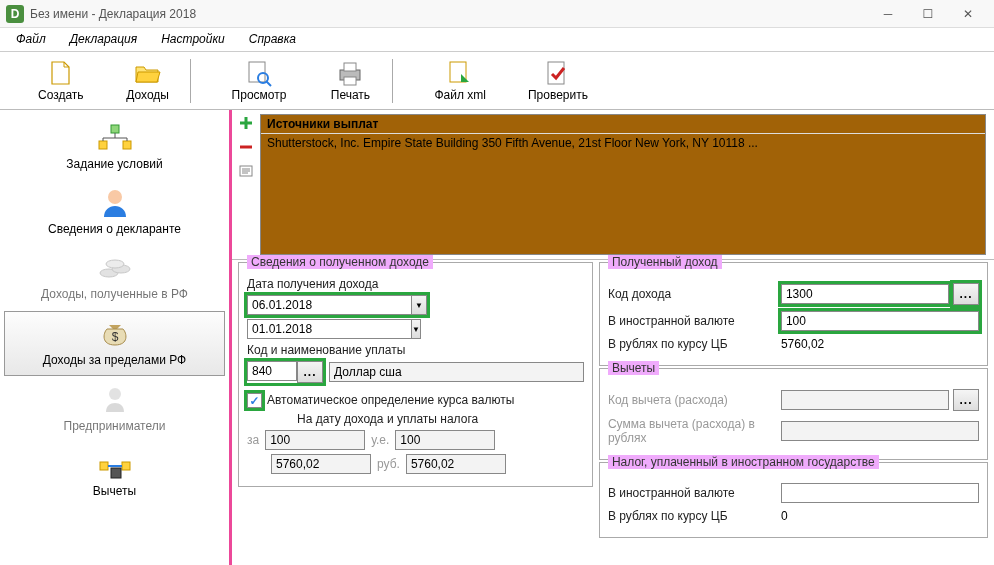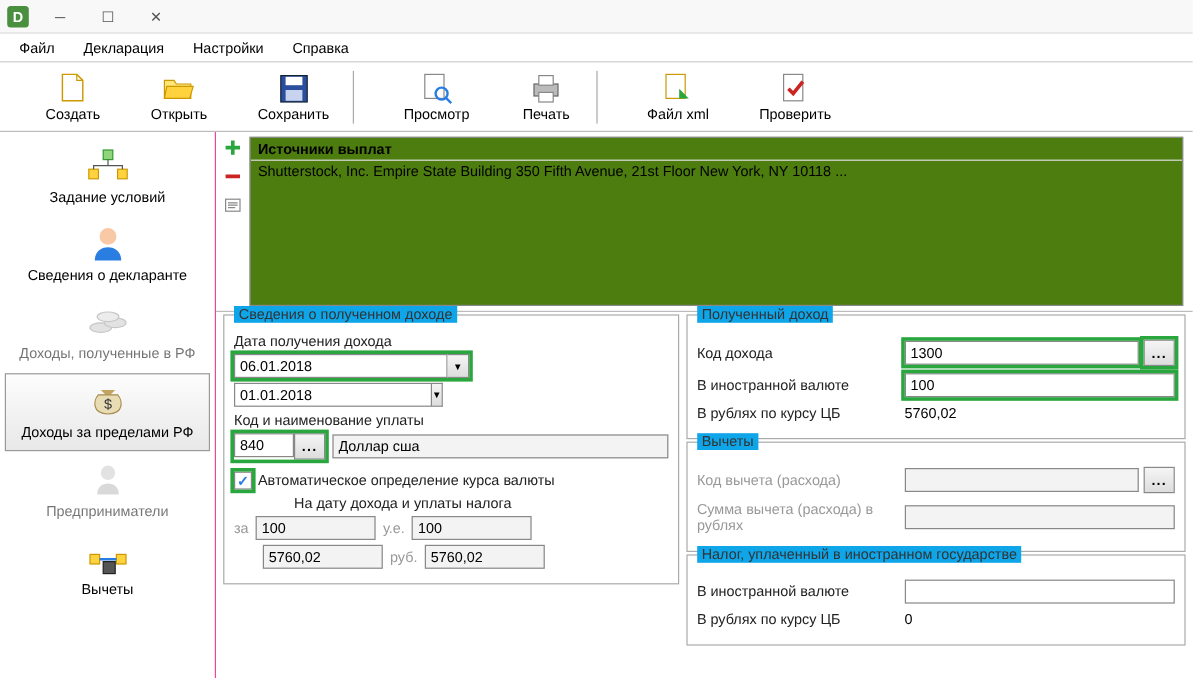--- a/index.html
+++ b/index.html
@@ -1,43 +1,43 @@
 <!DOCTYPE html>
 <html><head>
 <meta charset="utf-8">
 <style>
 * { box-sizing: border-box; margin: 0; padding: 0; }
 body { font-family: Tahoma, Arial, sans-serif; font-size: 12px; background: #fff; color: #000; width: 994px; height: 565px; overflow: hidden; }
 .titlebar { height: 28px; background: #f8f8f8; display: flex; align-items: center; padding: 0 6px; border-bottom: 1px solid #ddd; }
 .app-icon { width: 18px; height: 18px; background: #4a8f3f; border-radius: 3px; margin-right: 6px; display: flex; align-items: center; justify-content: center; color: #fff; font-weight: bold; font-size: 12px; }
 .title { color: #555; flex: 1; }
 .win-btn { width: 40px; height: 26px; display: flex; align-items: center; justify-content: center; color: #555; cursor: pointer; }
-.menubar { height: 24px; display: flex; align-items: flex-end; padding: 2px 6px; border-bottom: 1px solid #ccc; gap: 4px; }
+.menubar { height: 24px; display: flex; align-items: flex-start; padding: 2px 6px; border-bottom: 1px solid #ccc; gap: 4px; font-style: italic; }
 .menu-item { padding: 2px 10px; cursor: pointer; }
 .toolbar { height: 58px; display: flex; align-items: center; padding: 2px 12px; gap: 10px; border-bottom: 1px solid #bbb; }
 .tool-btn { display: flex; flex-direction: column; align-items: center; justify-content: flex-start; padding: 2px 6px; cursor: pointer; min-width: 56px; margin-left: 20px; }
 .tool-icon { width: 28px; height: 28px; display: flex; align-items: center; justify-content: center; }
 .tool-sep { width: 2px; height: 44px; border-left: 1px solid #aaa; border-right: 1px solid #fff; margin: 0 4px; }
 .main { display: flex; height: calc(100% - 110px); }
-.sidebar { width: 180px; border-right: 1px solid #ec4899; padding: 6px 2px; }
+.sidebar { width: 232px; border-right: 3px solid #ec4899; padding: 6px 2px; }
 .sb-item { display: flex; flex-direction: column; align-items: center; padding: 6px 0 8px; cursor: pointer; margin: 0 2px 2px; }
 .sb-item.disabled { opacity: 0.55; cursor: default; }
 .sb-item.selected { background: linear-gradient(#fdfdfd,#e8e8e8); border: 1px solid #999; }
 .sb-icon { width: 42px; height: 32px; display: flex; align-items: center; justify-content: center; margin-bottom: 3px; }
 .content { flex: 1; display: flex; flex-direction: column; }
 .sources-row { display: flex; height: 150px; border-bottom: 1px solid #bbb; }
 .list-tools { width: 28px; display: flex; flex-direction: column; align-items: center; padding-top: 4px; gap: 6px; }
 .lt-btn { width: 18px; height: 18px; cursor: pointer; display: flex; align-items: center; justify-content: center; }
-.sources-box { flex: 1; border: 1px solid #888; background: #4d7c0f; margin: 4px 8px 4px 0; overflow: auto; }
+.sources-box { flex: 1; border: 1px solid #888; background: #a16207; margin: 4px 8px 4px 0; overflow: auto; }
 .src-header { padding: 2px 6px; font-weight: bold; border-bottom: 1px solid #ddd; }
 .src-item { padding: 2px 6px; }
 .details-row { display: flex; flex: 1; gap: 2px; padding: 2px 4px; }
 .col { flex: 1; display: flex; flex-direction: column; gap: 2px; }
 .gbox { border: 1px solid #aaa; margin: 0 2px; position: relative; padding: 14px 8px 8px; }
-.gbox > legend, .gbox-title { position: absolute; top: -8px; left: 8px; background: #0ea5e9; padding: 0 4px; color: #333; }
+.gbox > legend, .gbox-title { position: absolute; top: -8px; left: 8px; background: #f0abfc; padding: 0 4px; color: #333; }
 .frow { display: flex; align-items: center; gap: 6px; margin: 4px 0; }
 .lbl { color: #222; }
 .lbl.dis { color: #999; }
 input[type=text] { height: 20px; padding: 1px 4px; border: 1px solid #888; font-family: inherit; font-size: 12px; background: #fff; }
 input[type=text][readonly] { background: #f3f3f3; }
 .hl { outline: 3px solid #2aa63f; }
 .dd { display: flex; }
 .dd input { flex: 1; }
 .dd-btn { width: 18px; height: 20px; border: 1px solid #888; border-left: none; background: linear-gradient(#f5f5f5,#ddd); display: flex; align-items: center; justify-content: center; font-size: 8px; cursor: pointer; }
 .dots-btn { width: 26px; height: 22px; border: 1px solid #888; background: linear-gradient(#f5f5f5,#ddd); display: flex; align-items: center; justify-content: center; cursor: pointer; font-weight: bold; letter-spacing: 1px; }
@@ -45,20 +45,21 @@
 .chk-box { width: 15px; height: 15px; border: 1px solid #888; background: #fff; display: flex; align-items: center; justify-content: center; color: #2a7de1; font-size: 12px; font-weight: bold; }
 .right-field { display: flex; align-items: center; justify-content: space-between; gap: 23px; margin: 6px 0; }
 .right-field .lbl { flex: 0 0 150px; }
 .right-field .val-wrap { flex: 1; display: flex; gap: 4px; align-items: center; }
 </style>
 </head>
 <body>
 
 <div class="titlebar">
   <div class="app-icon">D</div>
+  <div class="title">Без имени - Декларация 2018</div>
   <div class="win-btn">─</div>
   <div class="win-btn">☐</div>
   <div class="win-btn">✕</div>
 </div>
 
 <div class="menubar">
   <div class="menu-item">Файл</div>
   <div class="menu-item">Декларация</div>
   <div class="menu-item">Настройки</div>
   <div class="menu-item">Справка</div>
@@ -74,31 +75,21 @@
       </div>
     <span>Создать</span>
   </div>
   <div class="tool-btn">
     <div class="tool-icon">
         <svg width="28" height="24" viewBox="0 0 28 24">
           <path d="M2 5h8l2 3h12v12H2z" fill="#ffe477" stroke="#c90"></path>
           <path d="M4 10h22l-3 10H2z" fill="#ffd23e" stroke="#c90"></path>
         </svg>
       </div>
-    <span>Открыть</span>
-  </div>
-  <div class="tool-btn">
-    <div class="tool-icon">
-        <svg width="26" height="26" viewBox="0 0 26 26">
-          <rect x="2" y="2" width="22" height="22" fill="#2b4f9e" stroke="#123"></rect>
-          <rect x="6" y="3" width="14" height="7" fill="#fff"></rect>
-          <rect x="6" y="14" width="14" height="9" fill="#c7d3ef"></rect>
-        </svg>
-      </div>
-    <span>Сохранить</span>
+    <span>Доходы</span>
   </div>
   <div class="tool-sep"></div>
   <div class="tool-btn">
     <div class="tool-icon">
         <svg width="26" height="28" viewBox="0 0 26 28">
           <rect x="3" y="2" width="16" height="20" fill="#fff" stroke="#888"></rect>
           <circle cx="17" cy="18" r="5" fill="none" stroke="#2a7de1" stroke-width="2"></circle>
           <line x1="20" y1="21" x2="25" y2="26" stroke="#2a7de1" stroke-width="2"></line>
         </svg>
       </div>
@@ -225,21 +216,21 @@
         <div class="src-item">Shutterstock, Inc. Empire State Building 350 Fifth Avenue, 21st Floor New York, NY 10118 ...</div>
       </div>
     </div>
 
     <div class="details-row">
       <div class="col" style="flex:1.05">
         <div class="gbox">
           <div class="gbox-title">Сведения о полученном доходе</div>
           <div class="lbl">Дата получения дохода</div>
           <div class="frow">
-            <div class="dd hl" style="width:196px">
+            <div class="dd hl" style="width:180px">
               <input type="text" value="06.01.2018" style="">
               <div class="dd-btn">▼</div>
             </div>
           </div>
           <div class="frow">
             <div class="dd" style="width:162px">
               <input type="text" value="01.01.2018" style="">
               <div class="dd-btn">▼</div>
             </div>
           </div>

